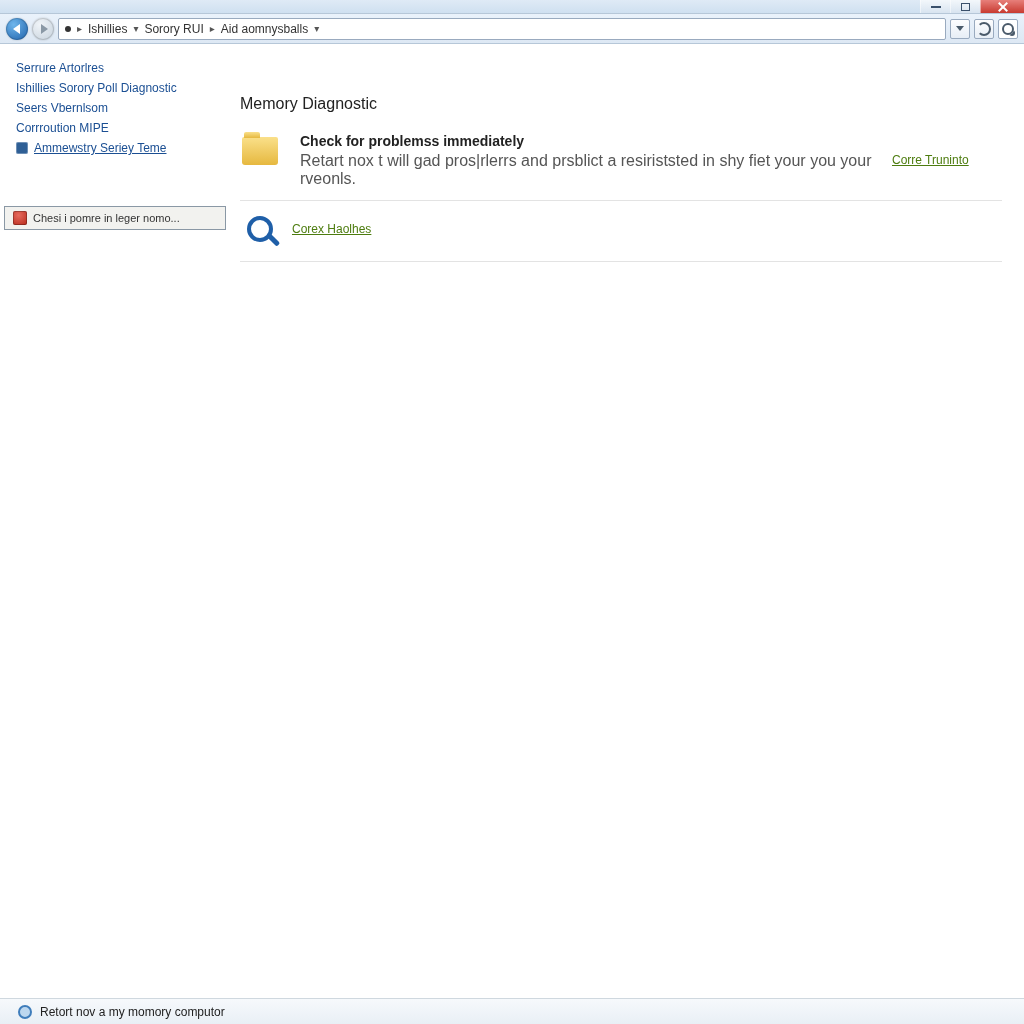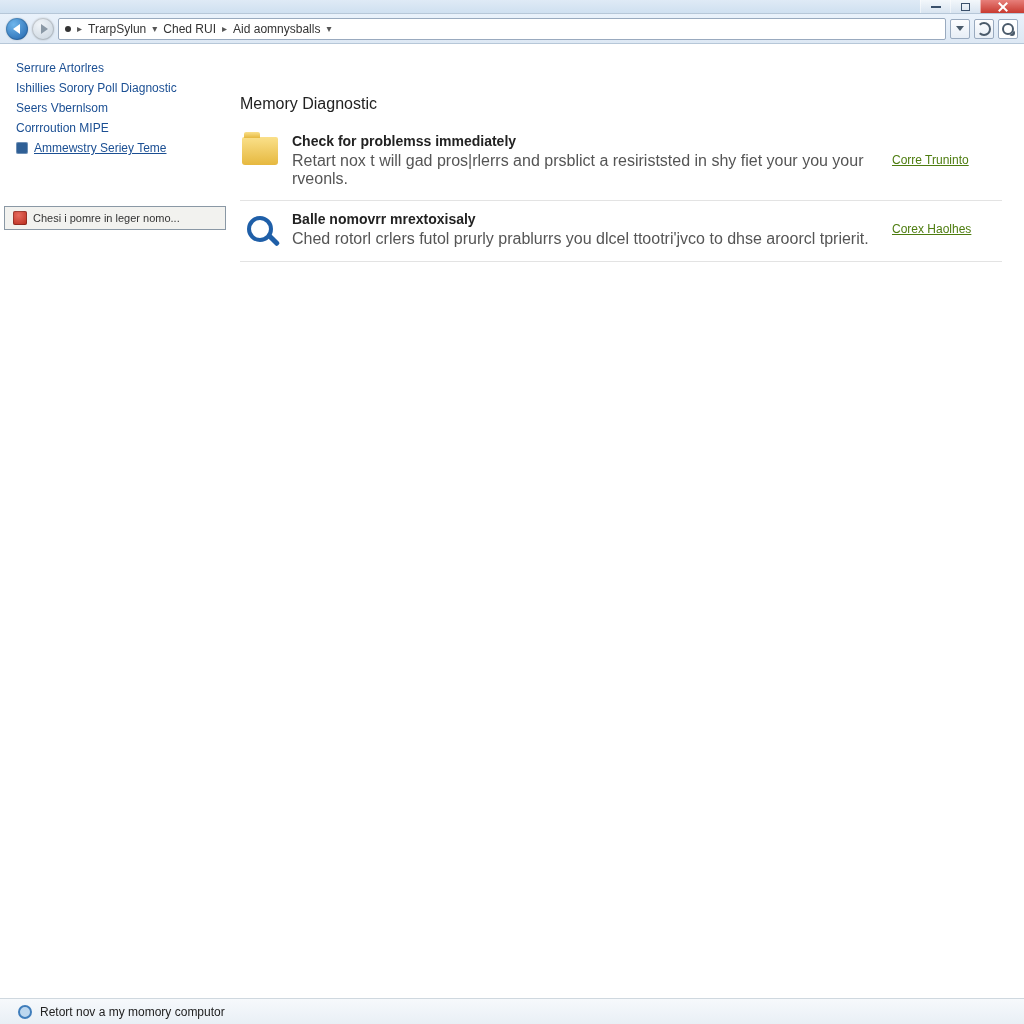--- a/index.html
+++ b/index.html
@@ -203,21 +203,21 @@
   width:26px; height:26px;
   border:4px solid #1f5fa8;
   border-radius:50%;
   position:relative;
 }
 .magnifier-icon::after {
   content:""; position:absolute; width:5px; height:14px; background:#1f5fa8;
   right:-7px; bottom:-9px; transform: rotate(-45deg); border-radius:2px;
 }
 
-.card-body { flex:1; padding-top:2px; }
+.card-body { flex:1; padding-top:2px;margin-left:8px; }
 .card-title {
   font-size: 14px;
   font-weight:600;
   margin-bottom:3px;
 }
 .card-desc {
   font-size: 16px;
   color:#555;
 }
 .card-action {
@@ -268,25 +268,25 @@
       <div class="arrow"></div>
     </div>
   <div class="nav-fwd">
       <div class="arrow"></div>
     </div>
 
   <div class="addrbar">
     <span class="bullet"></span>
     <span class="sep">▸</span>
     <span class="crumb">
-        <span>TrarpSylun</span>
+        <span>Ishillies</span>
       </span>
     <span class="sep">▾</span>
     <span class="crumb">
-        <span>Ched RUI</span>
+        <span>Sorory RUI</span>
       </span>
     <span class="sep">▸</span>
     <span class="crumb">
         <span>Aid aomnysballs</span>
       </span>
     <span class="sep">▾</span>
   </div>
 
   <div class="tool-right">
     <div class="small-btn down"></div>
@@ -326,24 +326,20 @@
       </div>
       <div class="card-action">
         <a>Corre Truninto</a>
       </div>
     </div>
 
     <div class="card">
       <div class="icon-box">
         <div class="magnifier-icon"></div>
       </div>
-      <div class="card-body">
-        <div class="card-title">Balle nomovrr mrextoxisaly</div>
-        <div class="card-desc">Ched rotorl crlers futol prurly prablurrs you dlcel ttootri'jvco to dhse aroorcl tprierit.</div>
-      </div>
       <div class="card-action">
         <a>Corex Haolhes</a>
       </div>
     </div>
   </div>
 
 </div>
 
 <div class="statusbar">
   <span class="status-icon"></span>

